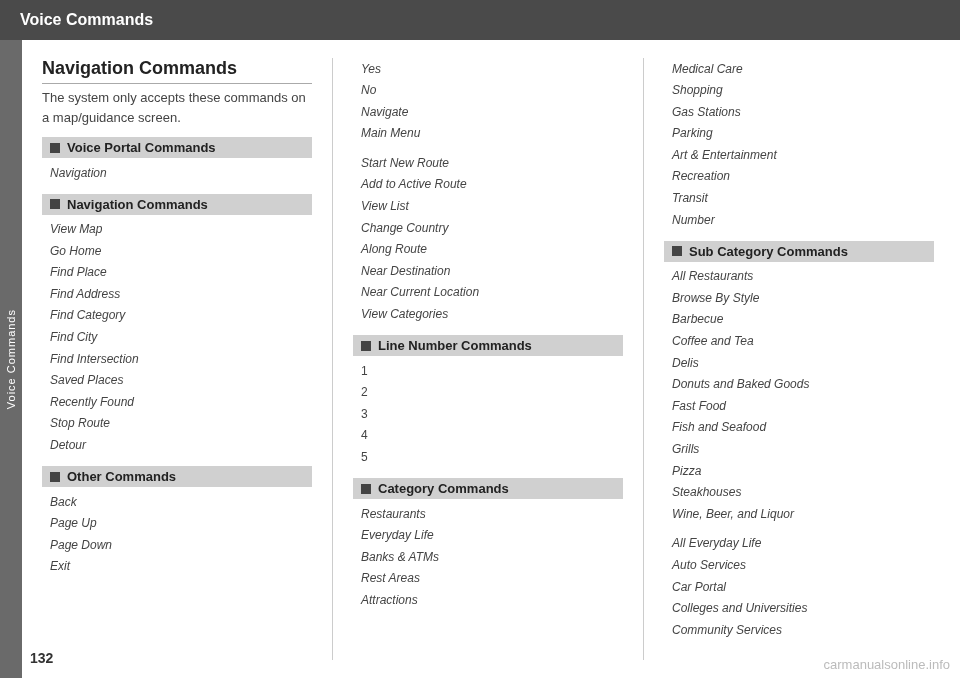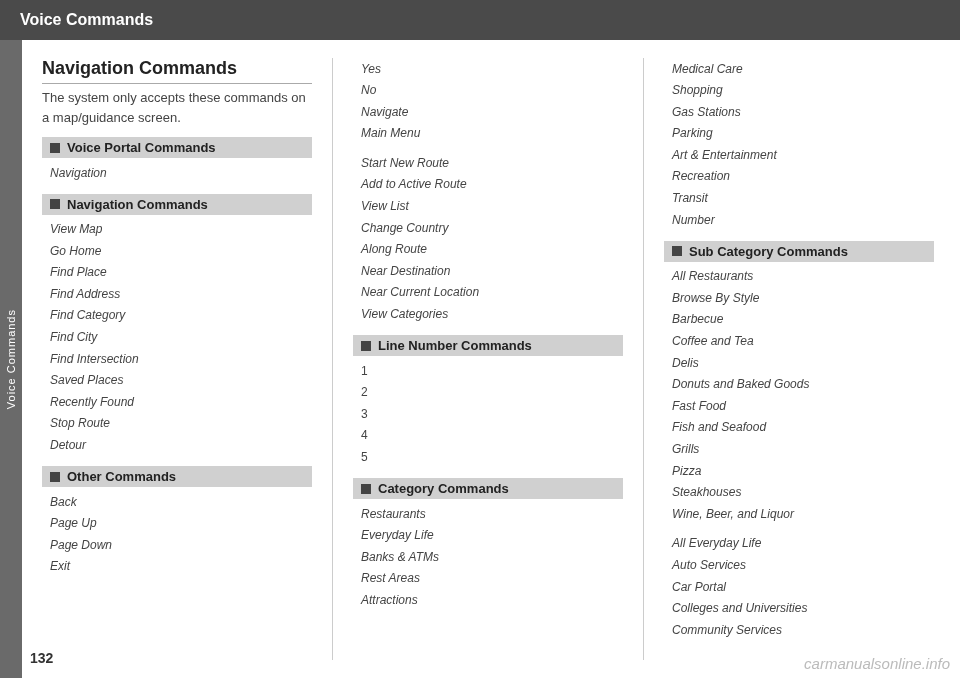--- a/index.html
+++ b/index.html
@@ -143,23 +143,22 @@
       background: #ccc;
       margin: 0 8px;
       align-self: stretch;
     }
 
     
     .watermark {
       position: absolute;
       bottom: 6px;
       right: 10px;
-      font-size: 15px;
+      font-size: 13px;
       color: #bbb;
-      font-style: italic;
     }
   </style>
 </head>
 <body>
 
 <div class="header-bar">
   <span>Voice Commands</span>
 </div>
 
 <div class="sidebar-tab">

